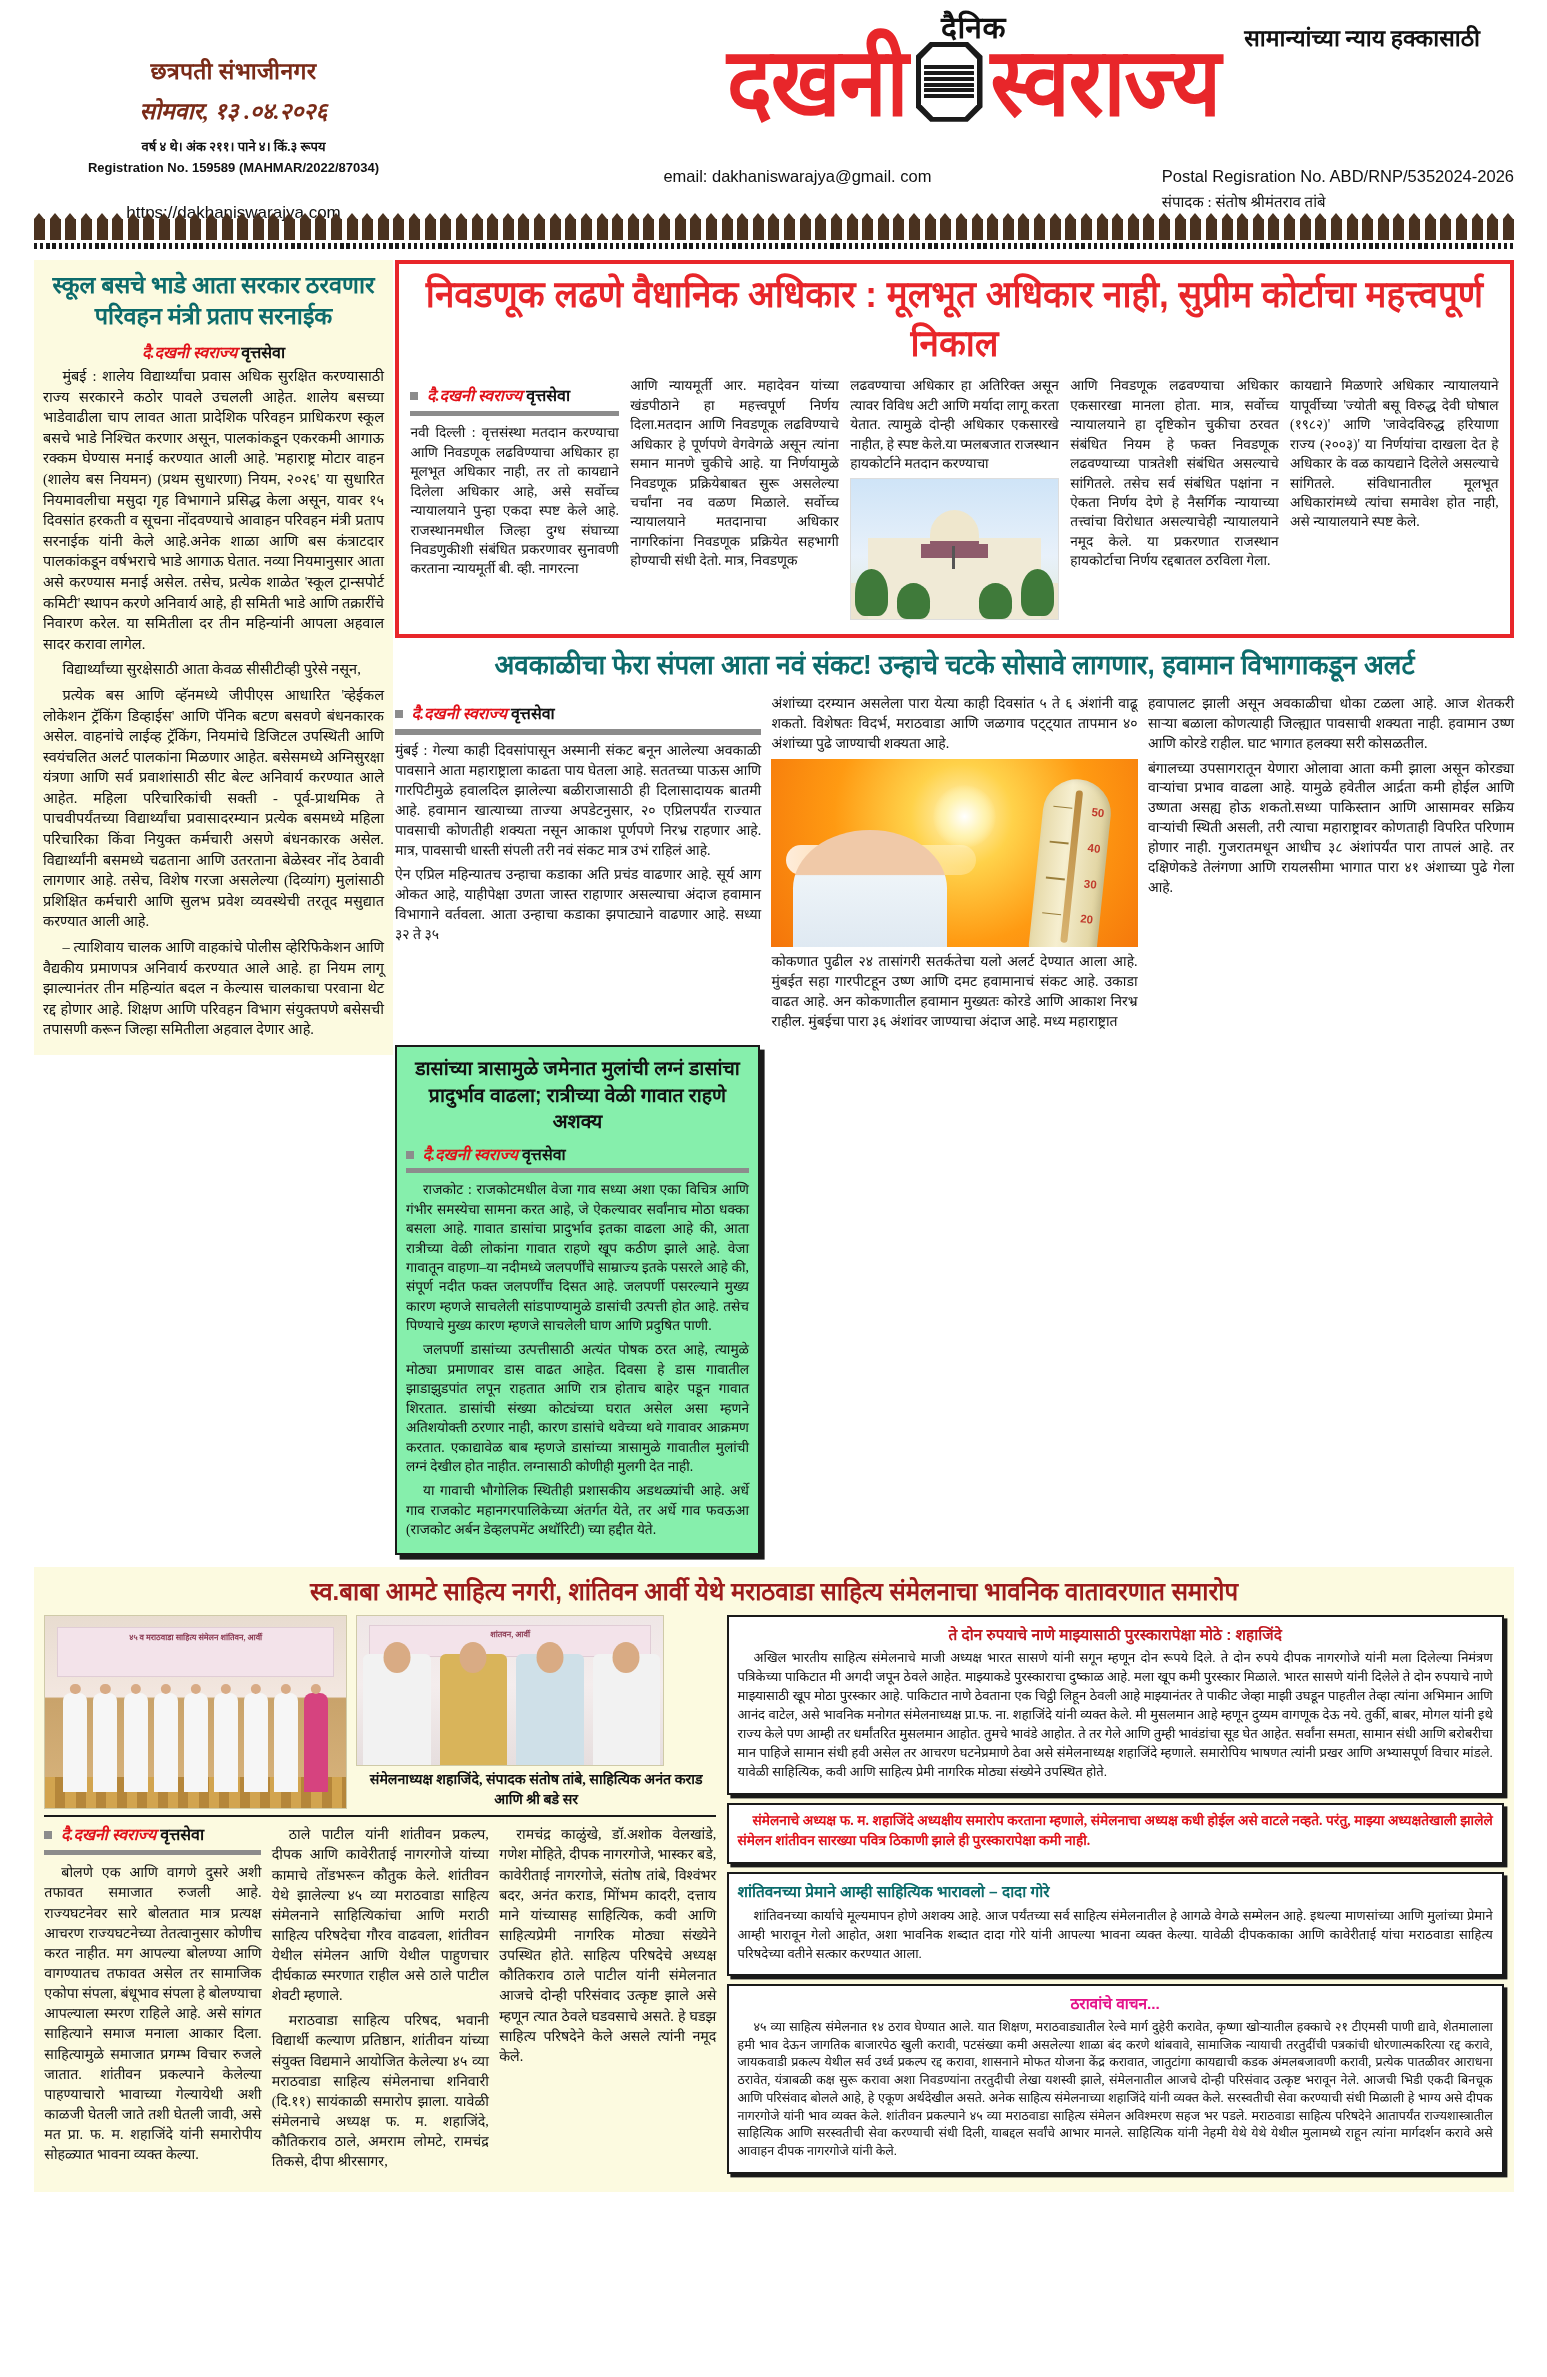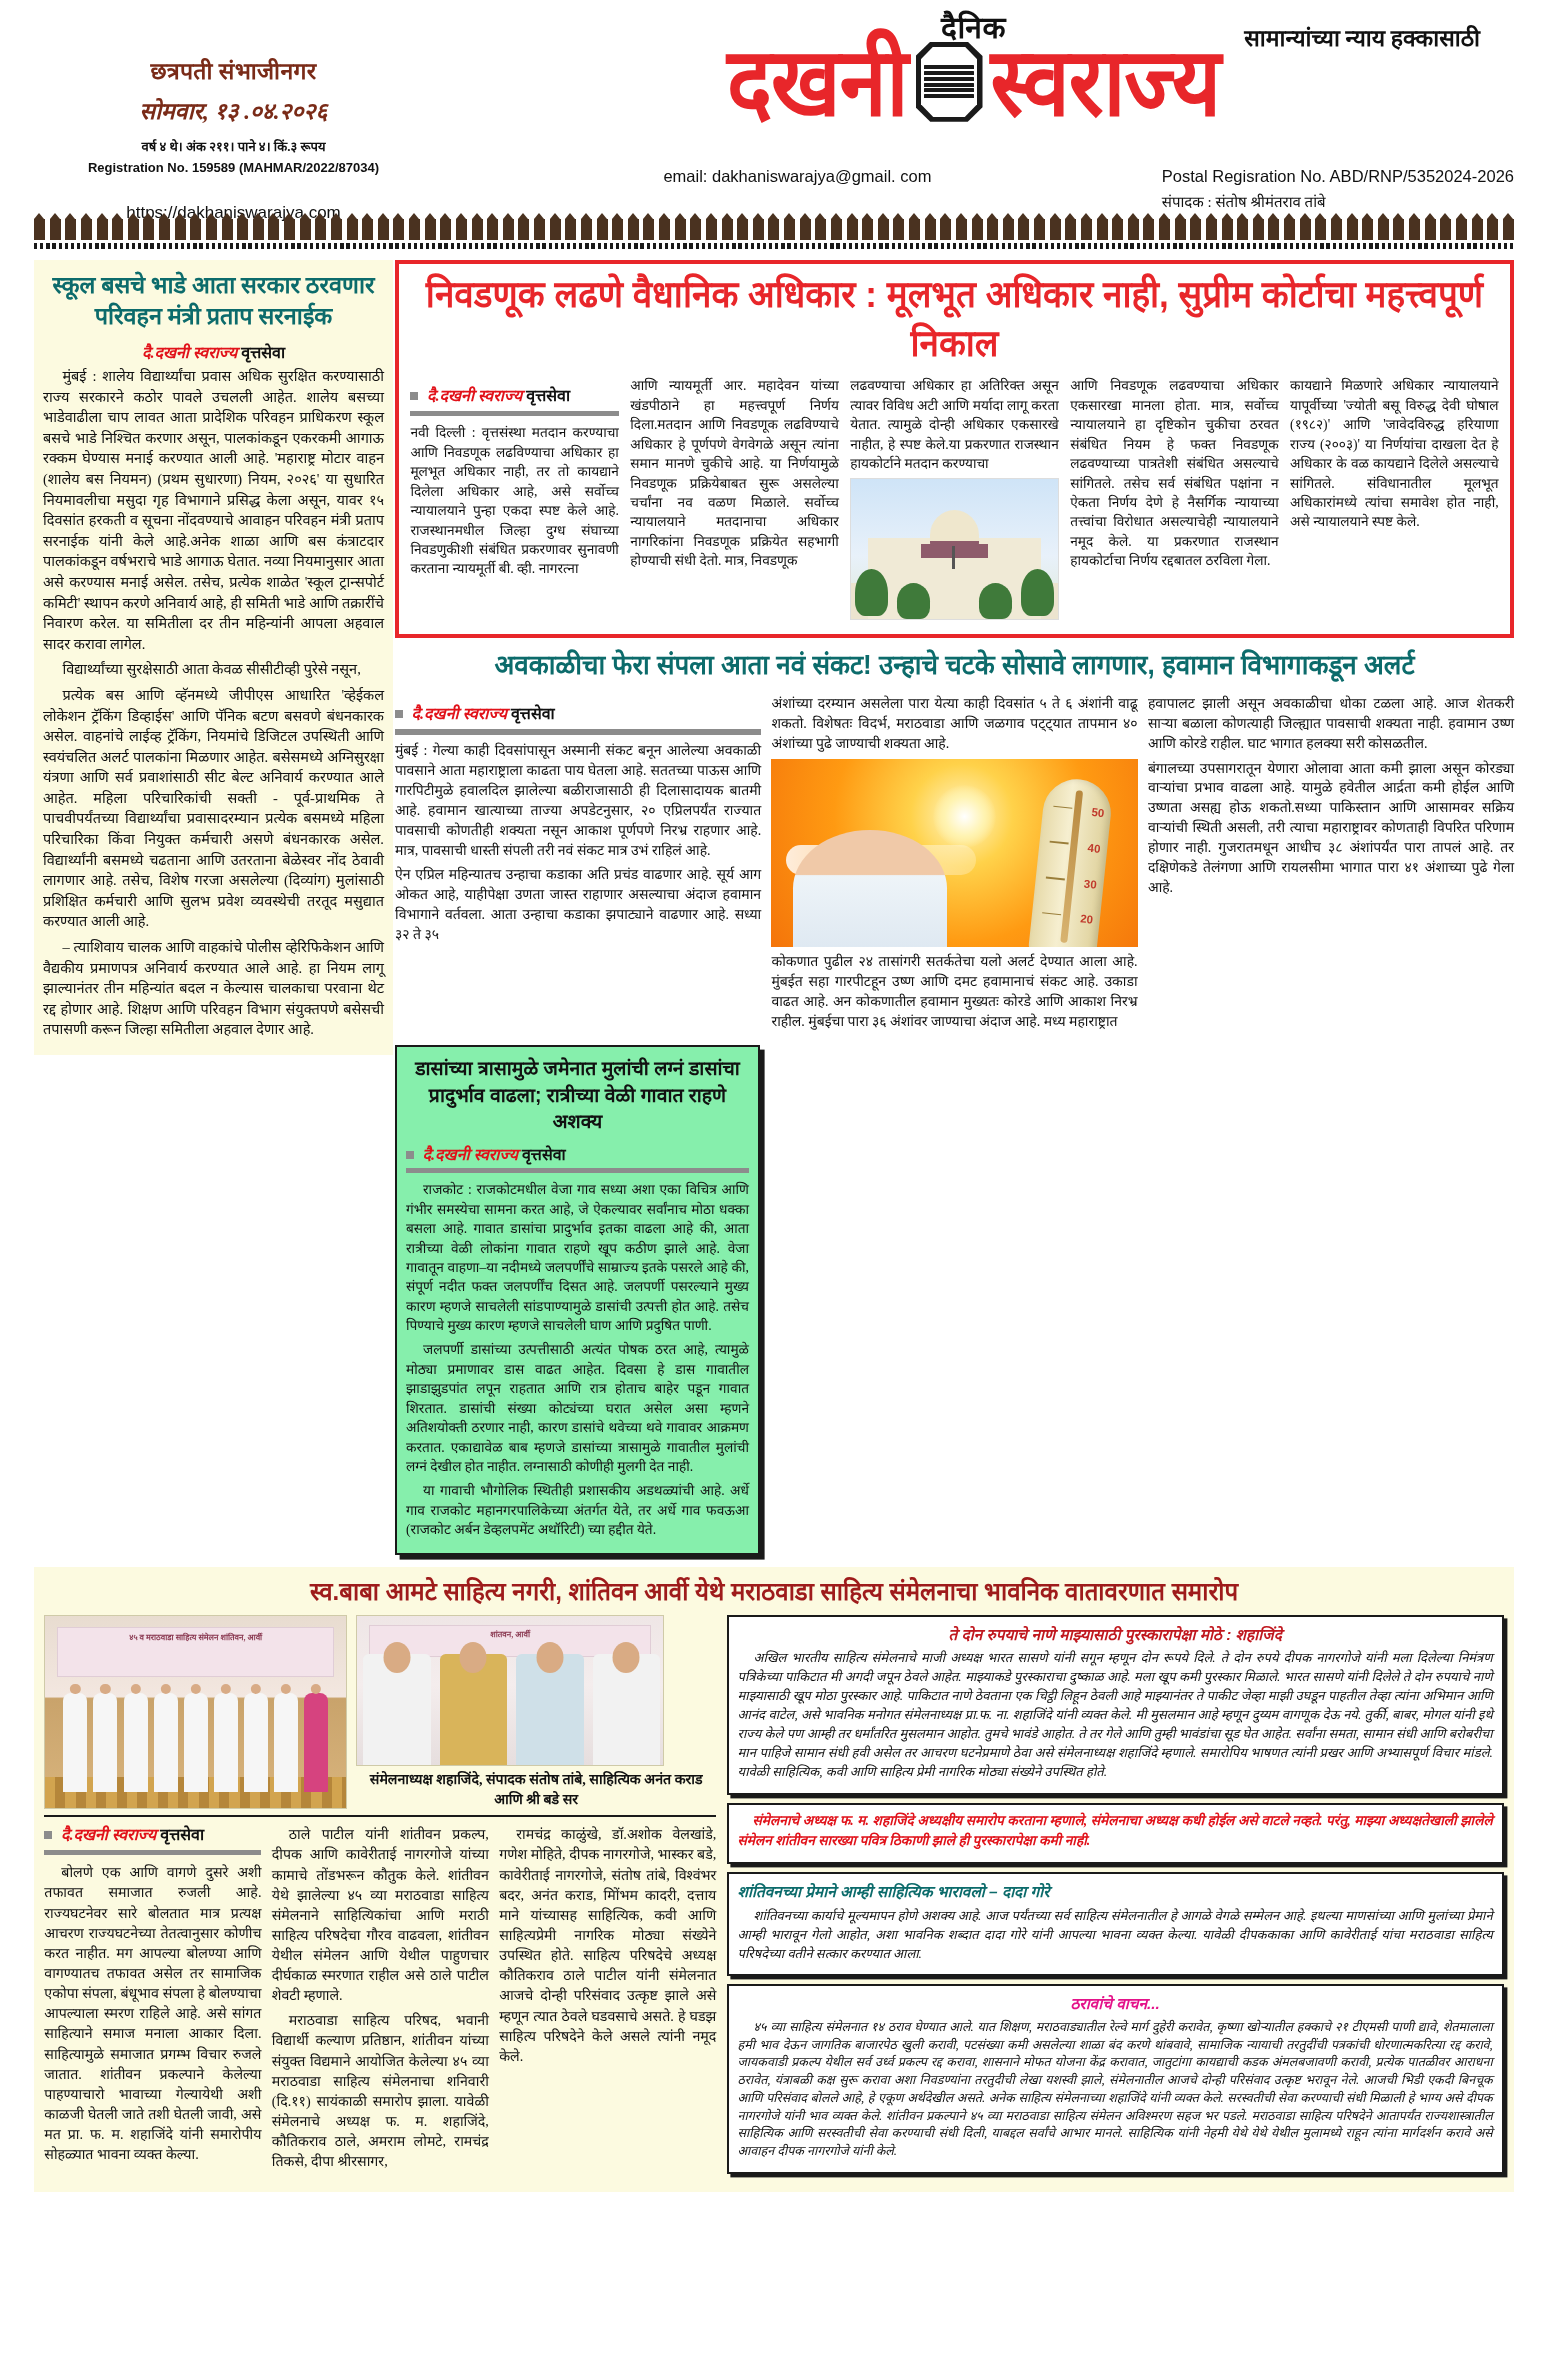--- a/index.html
+++ b/index.html
@@ -128,21 +128,21 @@
              font-family:"Liberation Sans",sans-serif; }
   .sb-body { font-size:13.7px; line-height:1.42; text-align:justify; margin-top:5.7px; }
   .sb-body p { margin:0 0 4.6px 0; text-indent:17px; }
 
   
   .bottom { margin: 11.4px 17px 0 17px; background:#fcfae0; padding:8px 10.3px 10.3px 10.3px; }
   .b-head { text-align:center; color:#9e1b1b; font-weight:900; font-size:24px; line-height:1.2;
             font-family:"Liberation Sans",sans-serif; transform:scaleY(1.05); padding:3.4px 0 8px 0; }
   .b-grid { display:flex; gap:10.3px; align-items:flex-start; }
   .b-left { width: 672px; flex:none; }
-  .b-right { flex:1;font-style:italic; }
+  .b-right { flex:1; }
   .photos { display:flex; gap:9px; }
   .photo { border:0.6px solid #cfcaa8; position:relative; overflow:hidden; }
   .p1 { width:353px; height:194px; background:linear-gradient(#e8dcd0 0%, #f3e7e0 42%, #c9a36b 43%, #d9b57e 100%); }
   .p2 { width:308px; height:151px; background:linear-gradient(#efe6e6 0%, #f4eded 46%, #e6dede 100%); }
   .ph-banner { position:absolute; left:4%; right:4%; top:6%; height:26%; background:#f3e3ea; border:0.6px solid #e0cdd6; }
   .ph-bantext { font-size:8px; color:#8b3a52; text-align:center; padding-top:2.8px; font-weight:bold; }
   .ph-person { position:absolute; bottom:8%; width:8%; height:52%; background:#f6f6f6; border-radius:8px 8px 0 0; }
   .ph-head { position:absolute; top:-9px; left:50%; transform:translateX(-50%); width:10.3px; height:10.3px;
              border-radius:50%; background:#d8ab86; }
   .ph-carpet { position:absolute; left:0; right:0; bottom:0; height:16%;
@@ -587,21 +587,21 @@
               <span class="r">दै.दखनी स्वराज्य</span>
               <span class="k">वृत्तसेवा</span>
             </div>
             <div class="byline-rule"></div>
             <p>नवी दिल्ली : वृत्तसंस्था मतदान करण्याचा आणि निवडणूक लढविण्याचा अधिकार हा मूलभूत अधिकार नाही, तर तो कायद्याने दिलेला अधिकार आहे, असे सर्वोच्च न्यायालयाने पुन्हा एकदा स्पष्ट केले आहे. राजस्थानमधील जिल्हा दुग्ध संघाच्या निवडणुकीशी संबंधित प्रकरणावर सुनावणी करताना न्यायमूर्ती बी. व्ही. नागरत्ना</p>
           </div>
           <div class="ts-c">
             <p>आणि न्यायमूर्ती आर. महादेवन यांच्या खंडपीठाने हा महत्त्वपूर्ण निर्णय दिला.मतदान आणि निवडणूक लढविण्याचे अधिकार हे पूर्णपणे वेगवेगळे असून त्यांना समान मानणे चुकीचे आहे. या निर्णयामुळे निवडणूक प्रक्रियेबाबत सुरू असलेल्या चर्चांना नव वळण मिळाले. सर्वोच्च न्यायालयाने मतदानाचा अधिकार नागरिकांना निवडणूक प्रक्रियेत सहभागी होण्याची संधी देतो. मात्र, निवडणूक</p>
           </div>
           <div class="ts-c">
-            <p>लढवण्याचा अधिकार हा अतिरिक्त असून त्यावर विविध अटी आणि मर्यादा लागू करता येतात. त्यामुळे दोन्ही अधिकार एकसारखे नाहीत, हे स्पष्ट केले.या प्रकरणात राजस्थान हायकोर्टाने मतदान करण्याचा</p>
+            <p>लढवण्याचा अधिकार हा अतिरिक्त असून त्यावर विविध अटी आणि मर्यादा लागू करता येतात. त्यामुळे दोन्ही अधिकार एकसारखे नाहीत, हे स्पष्ट केले.या प्मलबजात राजस्थान हायकोर्टाने मतदान करण्याचा</p>
             <div class="ts-img">
               <div class="sc-base"></div>
               <div class="sc-bldg"></div>
               <div class="sc-drum"></div>
               <div class="sc-dome"></div>
               <div class="sc-flag"></div>
               <div class="sc-tree sc-t1"></div>
                 <div class="sc-tree sc-t2"></div>
               <div class="sc-tree sc-t3"></div>
                 <div class="sc-tree sc-t4"></div>

